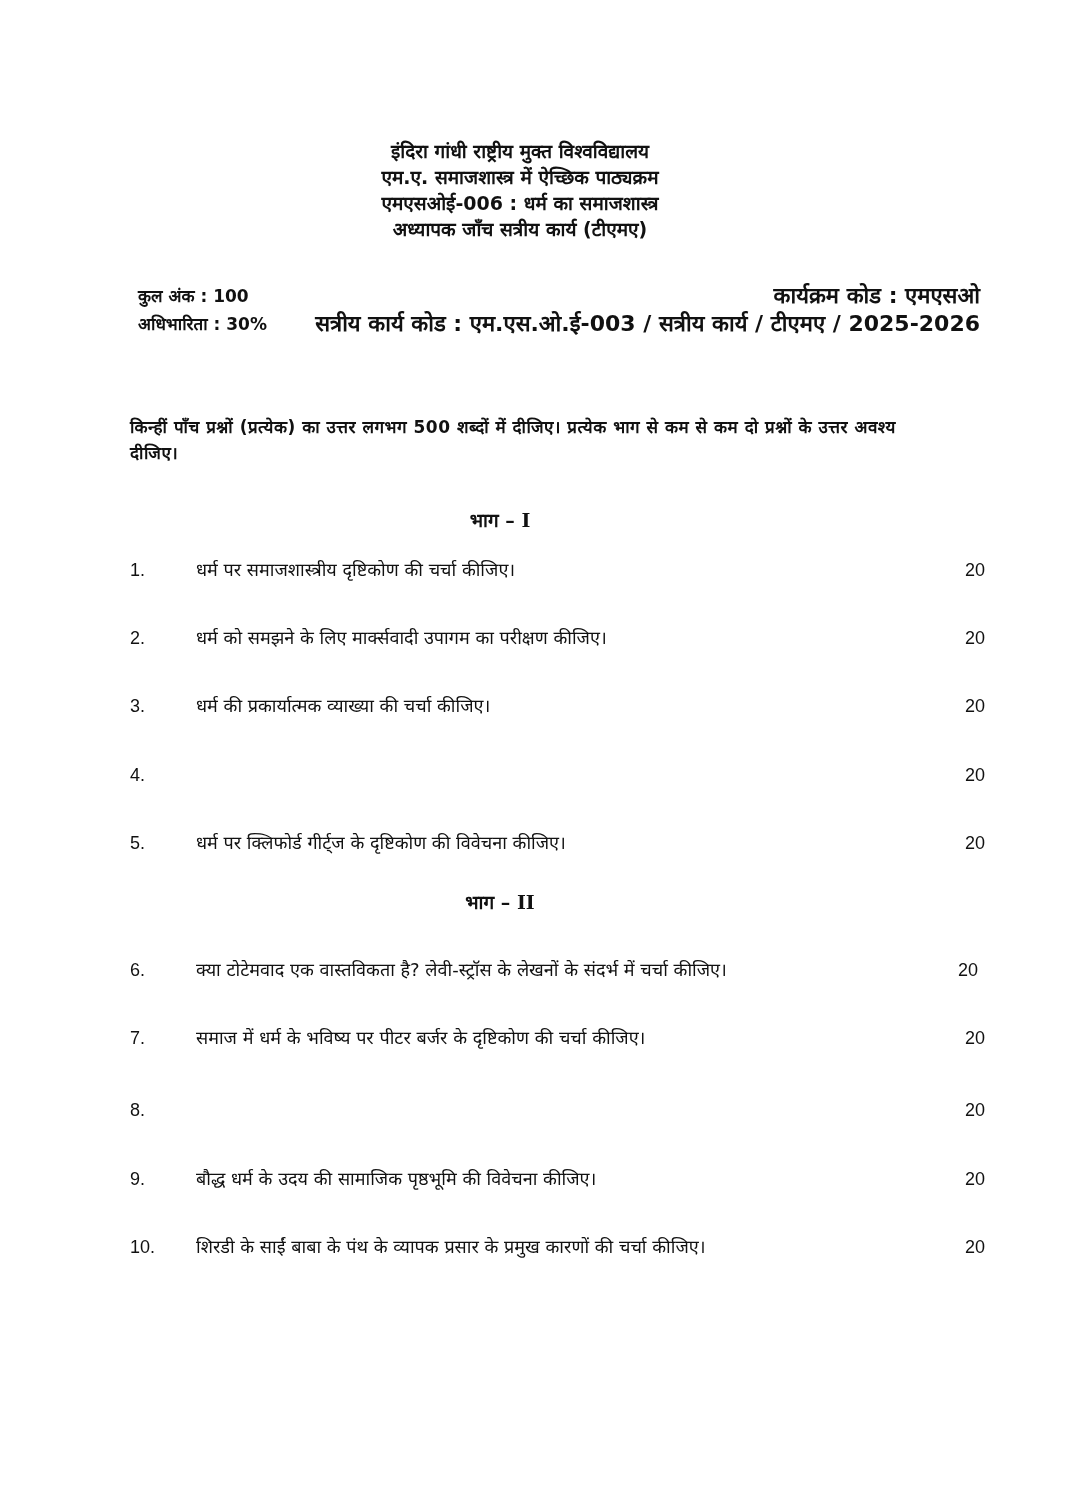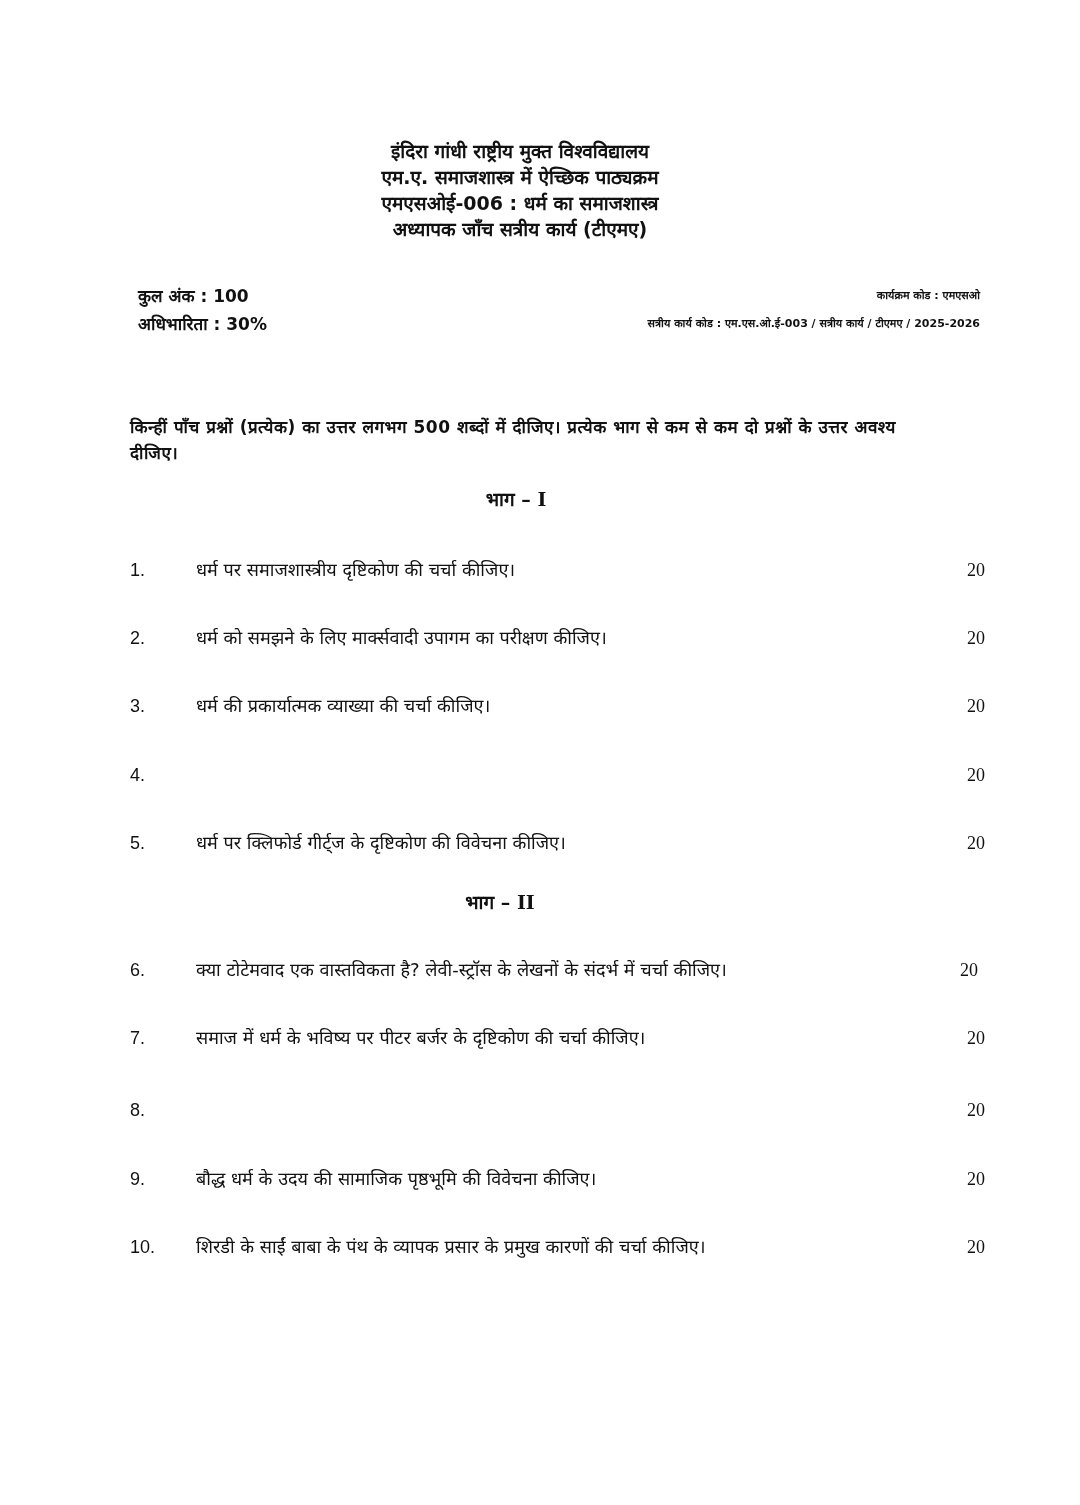--- a/index.html
+++ b/index.html
@@ -12,21 +12,21 @@
     position: absolute; top: 138px; left: 0; width: 1040px;
     text-align: center; font-size: 19px; line-height: 26px; font-weight: bold;
   }
   .header div { white-space: nowrap; }
   .meta-left {
     position: absolute; left: 130px; top: 282px;
     font-size: 17px; line-height: 28px; font-weight: bold; margin-left: 8px;
   }
   .meta-right {
     position: absolute; right: 100px; top: 282px; text-align: right;
-    font-size: 11px; line-height: 28px; font-weight: bold;
+    font-size: 22px; line-height: 28px; font-weight: bold;
   }
   .meta-right div { white-space: nowrap; }
   .instructions {
     position: absolute; left: 130px; top: 414px; width: 800px;
     font-size: 17px; line-height: 26px; font-weight: bold; letter-spacing: 0.5px;
   }
   .section-title {
     position: absolute; left: 0; width: 1000px; text-align: center;
     font-family: "DejaVu Serif", "Liberation Serif", serif;
     font-size: 19px; font-weight: bold;
@@ -35,21 +35,21 @@
     position: absolute; left: 130px; width: 860px; height: 30px;
     font-size: 18px; line-height: 30px;
   }
   .q-num {
     position: absolute; left: 0; top: 0;
     font-family: "Liberation Sans", sans-serif; font-size: 18px;
   }
   .q-text { position: absolute; left: 66px; top: 0; white-space: nowrap; }
   .q-marks {
     position: absolute; right: 5px; top: 0;
-    font-family: Liberation Serif, serif; font-size: 18px;
+    font-family: Liberation Sans, sans-serif; font-size: 18px;
   }
 </style>
 </head>
 <body>
 
 <div class="header">
   <div>इंदिरा गांधी राष्ट्रीय मुक्त विश्वविद्यालय</div>
   <div>एम.ए. समाजशास्त्र में ऐच्छिक पाठ्यक्रम</div>
   <div>एमएसओई-006 : धर्म का समाजशास्त्र</div>
   <div>अध्यापक जाँच सत्रीय कार्य (टीएमए)</div>
@@ -60,21 +60,21 @@
   <div>अधिभारिता : 30%</div>
 </div>
 
 <div class="meta-right">
   <div>कार्यक्रम कोड : एमएसओ</div>
   <div>सत्रीय कार्य कोड : एम.एस.ओ.ई-003 / सत्रीय कार्य / टीएमए / 2025-2026</div>
 </div>
 
 <div class="instructions">किन्हीं पाँच प्रश्नों (प्रत्येक) का उत्तर लगभग 500 शब्दों में दीजिए। प्रत्येक भाग से कम से कम दो प्रश्नों के उत्तर अवश्य दीजिए।</div>
 
-<div class="section-title" style="top:486px;padding-left:16px;">भाग – I</div>
+<div class="section-title" style="top:507px;">भाग – I</div>
 
 <div class="question" style="top:555px;">
   <span class="q-num">1.</span>
   <span class="q-text">धर्म पर समाजशास्त्रीय दृष्टिकोण की चर्चा कीजिए।</span>
   <span class="q-marks">20</span>
 </div>
 <div class="question" style="top:623px;">
   <span class="q-num">2.</span>
   <span class="q-text">धर्म को समझने के लिए मार्क्सवादी उपागम का परीक्षण कीजिए।</span>
   <span class="q-marks">20</span>

